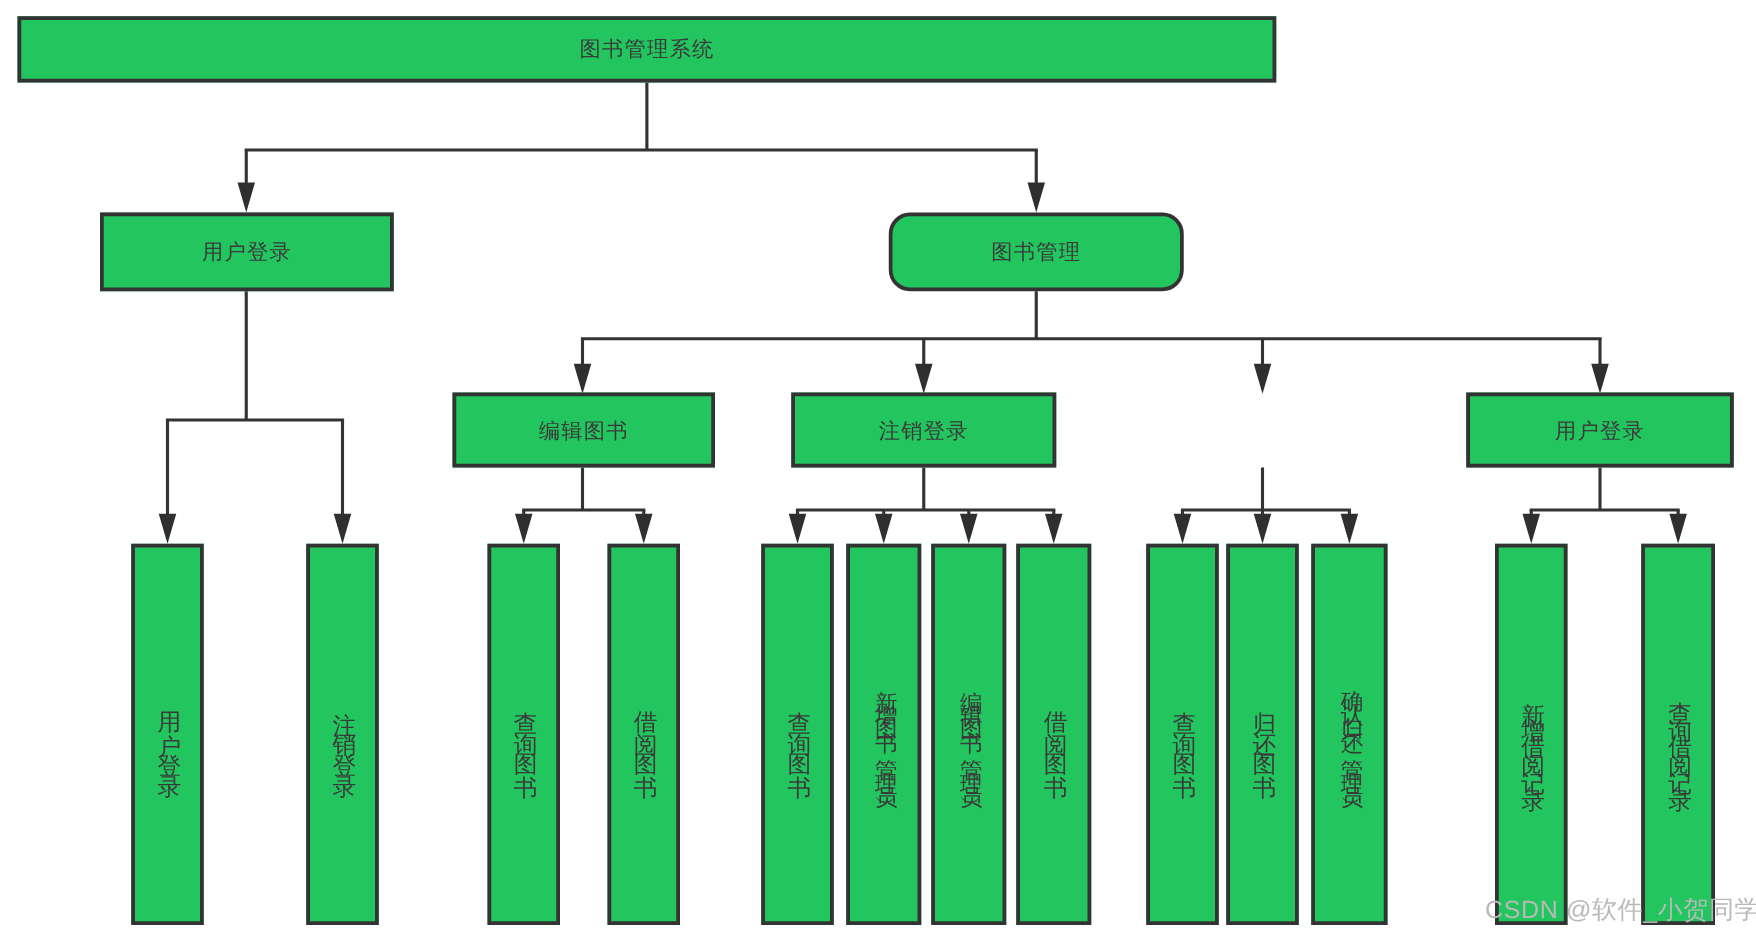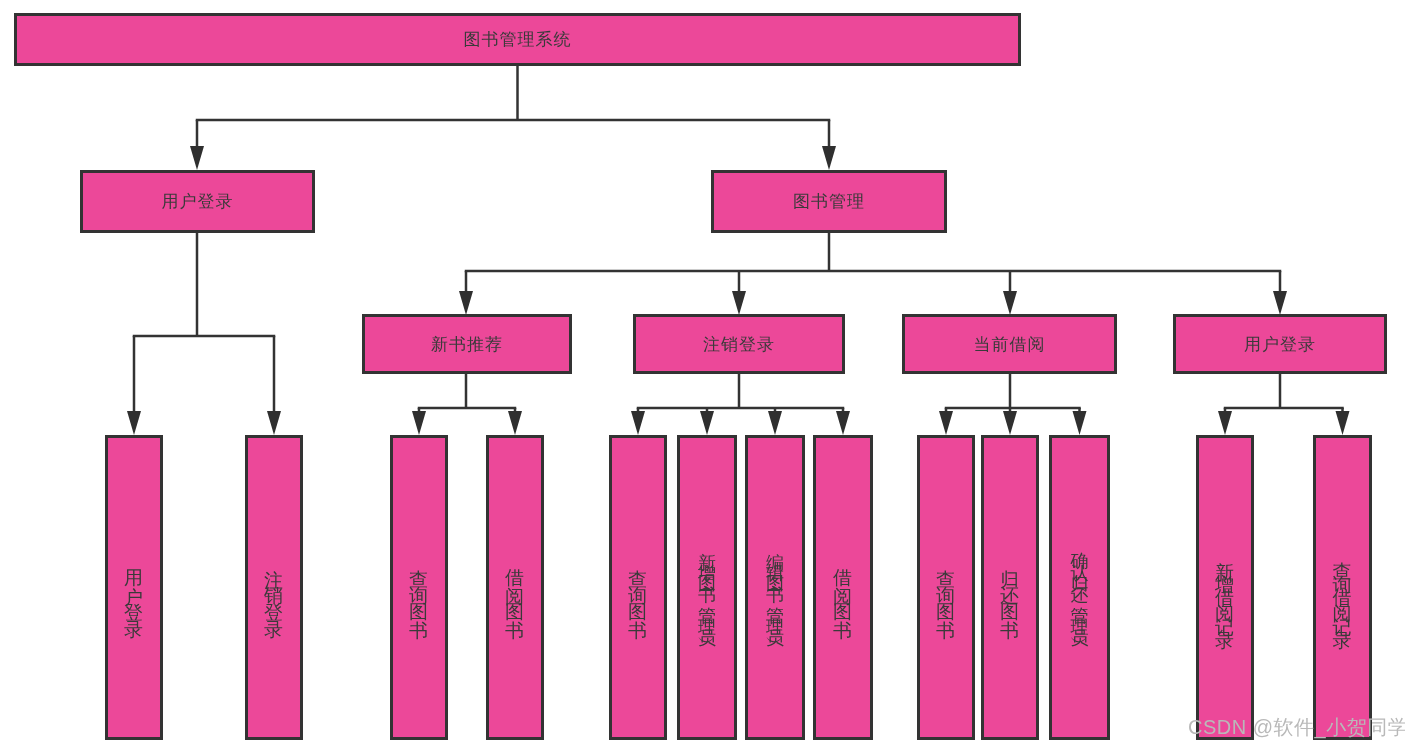--- a/index.html
+++ b/index.html
@@ -18,26 +18,27 @@
   #connectors {
     position: absolute;
     left: 0;
     top: 0;
     z-index: 1;
   }
   .node {
     position: absolute;
     box-sizing: border-box;
     border: 3px solid #333333;
-    background: #ec4899;
+    background: #22c55e;
     display: flex;
     align-items: center;
     justify-content: center;
     color: #3a3a3a;
     z-index: 2;
+    font-family: Liberation Mono, monospace;
   }
   .node.h {
     font-size: 17px;
     letter-spacing: 1px;
   }
   .node.v {
     writing-mode: vertical-lr;
     text-orientation: mixed;
     font-size: 19px;
     letter-spacing: 17px;
@@ -47,21 +48,21 @@
     font-size: 18px;
     letter-spacing: 11px;
   }
   .node.v.mid {
     letter-spacing: 14px;
   }
   
   #n-root          { left: 14px;   top: 13px;  width: 1007px; height: 53px; }
   
   #n-user-login    { left: 80px;   top: 170px; width: 235px;  height: 63px; }
-  #n-book-mgmt     { left: 711px;  top: 170px; width: 236px;  height: 63px; }
+  #n-book-mgmt     { left: 711px;  top: 170px; width: 236px;  height: 63px; border-radius: 17px; }
   
   #n-new-book-rec  { left: 362px;  top: 314px; width: 210px;  height: 60px; }
   #n-book-borrow   { left: 633px;  top: 314px; width: 212px;  height: 60px; }
   #n-current-borrow{ left: 902px;  top: 314px; width: 215px;  height: 60px; }
   #n-borrow-record { left: 1173px; top: 314px; width: 214px;  height: 60px; }
   
   .leaf { top: 435px; height: 305px; }
   #n-leaf-user-login { left: 105px;  width: 58px; }
   #n-leaf-logout     { left: 245px;  width: 58px; }
   #n-rec-query       { left: 390px;  width: 58px; }
@@ -158,23 +159,22 @@
       <polygon points="1218,411 1232,411 1225,435"></polygon>
       <polygon points="1335.5,411 1349.5,411 1342.5,435"></polygon>
     </g>
   </svg>
 
   <div class="node h" id="n-root">图书管理系统</div>
 
   <div class="node h" id="n-user-login">用户登录</div>
   <div class="node h" id="n-book-mgmt">图书管理</div>
 
-  <div class="node h" id="n-new-book-rec">新书推荐</div>
+  <div class="node h" id="n-new-book-rec">编辑图书</div>
   <div class="node h" id="n-book-borrow">注销登录</div>
-  <div class="node h" id="n-current-borrow">当前借阅</div>
   <div class="node h" id="n-borrow-record">用户登录</div>
 
   <div class="node v leaf" id="n-leaf-user-login">用户登录</div>
   <div class="node v leaf" id="n-leaf-logout">注销登录</div>
 
   <div class="node v leaf" id="n-rec-query">查询图书</div>
   <div class="node v leaf" id="n-rec-borrow">借阅图书</div>
 
   <div class="node v leaf" id="n-bb-query">查询图书</div>
   <div class="node v leaf long" id="n-bb-add">新增图书（管理员）</div>

